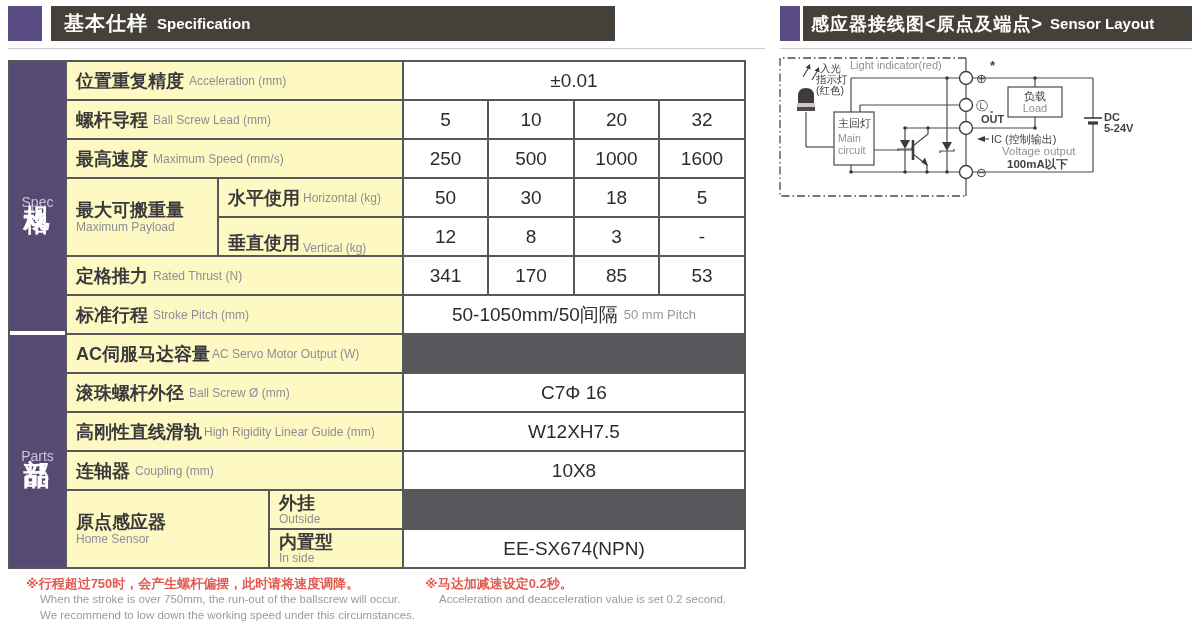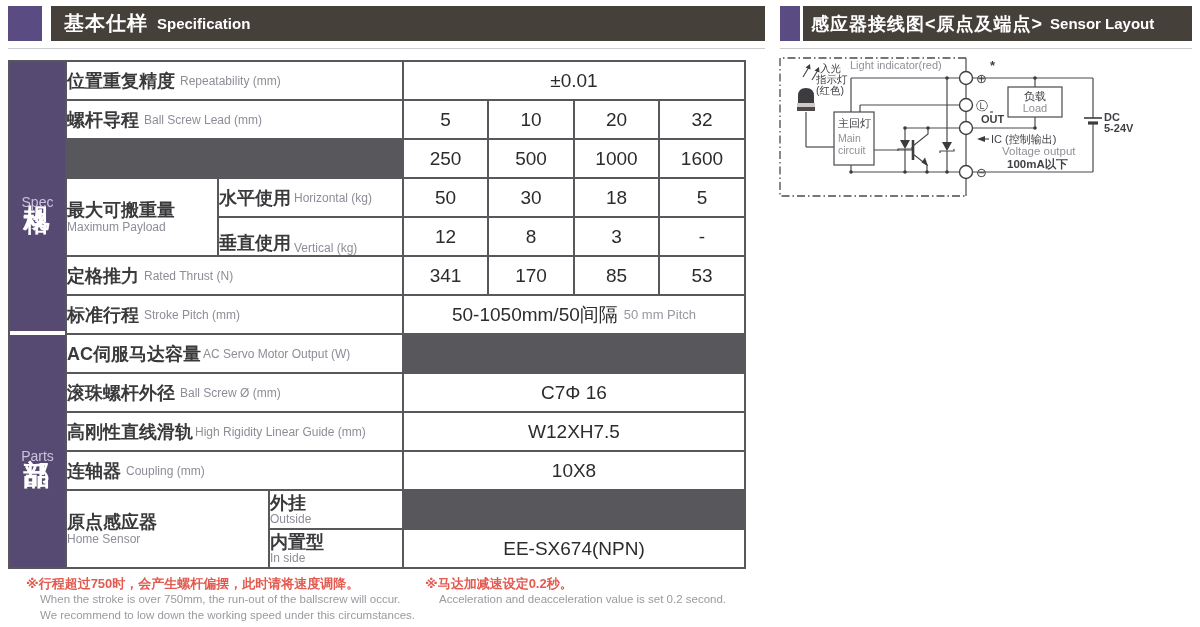--- a/index.html
+++ b/index.html
@@ -22,21 +22,21 @@
   .side-col { width:55px; display:flex; flex-direction:column; gap:4px; background:#fff; }
   .side-block { background:#564a72; color:#fff; display:flex; flex-direction:column;
                 align-items:center; justify-content:center; gap:2px; }
   .side-zh { writing-mode:vertical-rl; text-orientation:upright; font-size:26px;
              font-weight:bold; letter-spacing:4px; }
   .side-en { font-size:14px; color:#cbc2de; }
 
   .grid { display:grid; grid-template-columns:150px 49px 132px 83px 84px 83px 84px;
           grid-template-rows:repeat(13,37px); gap:2px; background:#58585c; }
   .cell { display:flex; align-items:center; overflow:hidden; }
-  .label { background:#ffffff; gap:5px; }
+  .label { background:#fef9c3; padding-left:9px; gap:5px; }
   .label .zh { font-size:18px; font-weight:bold; color:#3a3a3c; white-space:nowrap; }
   .label .en { font-size:12px; color:#8d8d97; white-space:nowrap; }
   .stacked { flex-direction:column; align-items:flex-start; justify-content:center; gap:1px; }
   .stacked .zh { line-height:1.05; }
   .stacked .en { line-height:1.0; }
   .value { background:#fff; justify-content:center; font-size:19px; color:#2c2c2e; }
   .value .sub-en { font-size:13px; color:#97979f; margin-left:6px; }
 
   
   .note { position:absolute; top:576px; }
@@ -50,21 +50,21 @@
   .diagram .box { fill:#ffffff; stroke:#4a4a4e; stroke-width:1.2; }
   .diagram .dot { fill:#3c3c40; }
   .diagram .solid { fill:#3c3c40; stroke:none; }
   .diagram text { font-family:"Liberation Sans","DejaVu Sans",sans-serif; fill:#3f3f44; }
   .diagram .t-gray { fill:#909098; }
   .diagram .t-bold { font-weight:bold; }
 </style>
 </head>
 <body>
 
-<div class="sec-header" style="left:8px; width:757px;text-align:center;">
+<div class="sec-header" style="left:8px; width:607px;text-align:center;">
   <div class="sq"></div>
   <div class="bar">
     <span class="h-zh">基本仕样</span>
     <span class="h-en">Specification</span>
   </div>
 </div>
 <div class="underline" style="left:8px; width:757px;"></div>
 
 <div class="sec-header" style="left:780px; width:412px;">
   <div class="sq narrow"></div>
@@ -84,33 +84,37 @@
     <div class="side-block" style="flex:1;">
       <div class="side-zh">部品</div>
       <div class="side-en">Parts</div>
     </div>
   </div>
 
   <div class="grid">
 
     <div class="cell label" style="grid-area:1/1/2/4;">
       <span class="zh">位置重复精度</span>
-      <span class="en">Repeatability (mm)</span>
+      <span class="en">Acceleration (mm)</span>
     </div>
     <div class="cell value" style="grid-area:1/4/2/8;">±0.01</div>
 
     <div class="cell label" style="grid-area:2/1/3/4;">
       <span class="zh">螺杆导程</span>
       <span class="en">Ball Screw Lead (mm)</span>
     </div>
     <div class="cell value" style="grid-area:2/4/3/5;">5</div>
     <div class="cell value" style="grid-area:2/5/3/6;">10</div>
     <div class="cell value" style="grid-area:2/6/3/7;">20</div>
     <div class="cell value" style="grid-area:2/7/3/8;">32</div>
 
+    <div class="cell label" style="grid-area:3/1/4/4;">
+      <span class="zh">最高速度</span>
+      <span class="en">Maximum Speed (mm/s)</span>
+    </div>
     <div class="cell value" style="grid-area:3/4/4/5;">250</div>
     <div class="cell value" style="grid-area:3/5/4/6;">500</div>
     <div class="cell value" style="grid-area:3/6/4/7;">1000</div>
     <div class="cell value" style="grid-area:3/7/4/8;">1600</div>
 
     <div class="cell label stacked" style="grid-area:4/1/6/2;">
       <span class="zh">最大可搬重量</span>
       <span class="en">Maximum Payload</span>
     </div>
     <div class="cell label" style="grid-area:4/2/5/4; gap:3px;">

